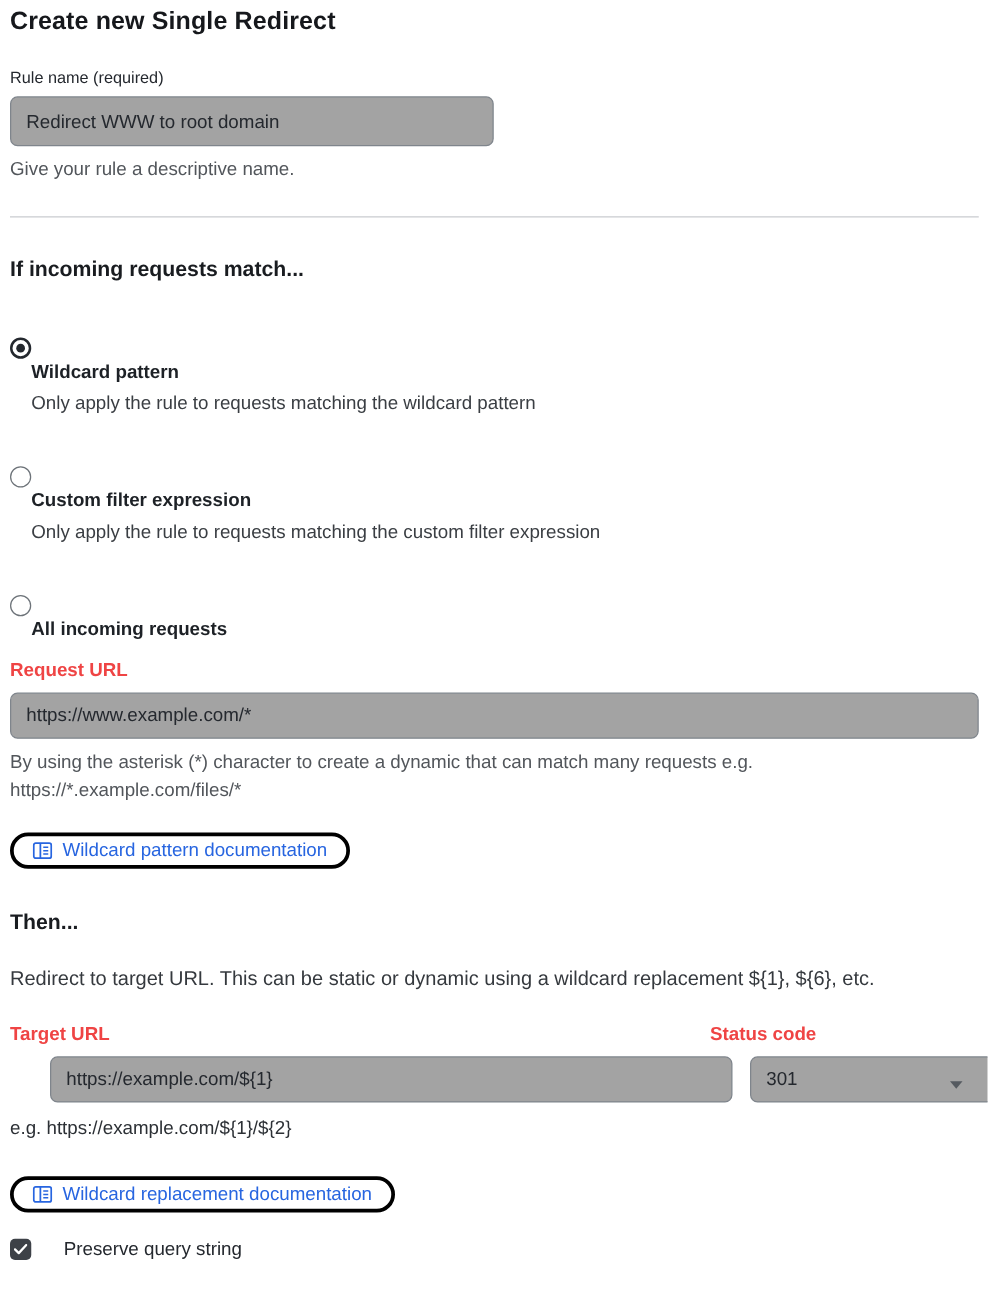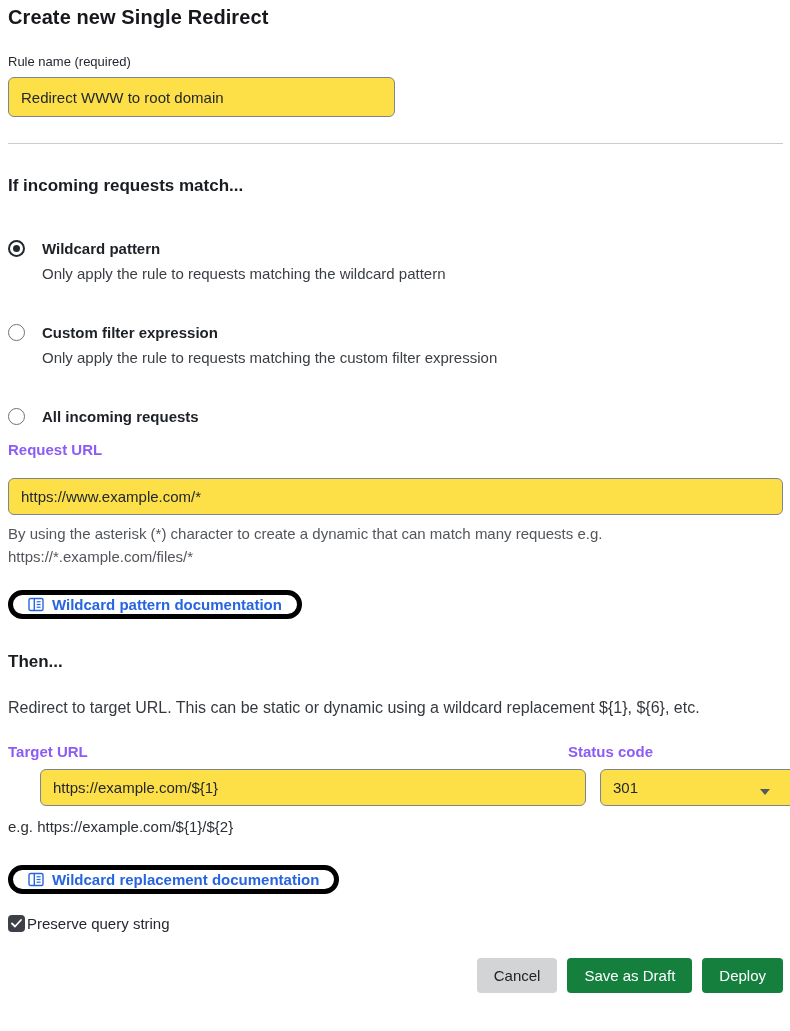--- a/index.html
+++ b/index.html
@@ -27,21 +27,21 @@
     display: block;
     width: 387px;
     height: 40px;
     margin-top: 8px;
     border: 1px solid #7f858c;
     border-radius: 6px;
     padding: 0 12px;
     font-family: "Liberation Sans", sans-serif;
     font-size: 15px;
     color: #24282e;
-    background: #fde047;
+    background: #a3a3a3;
     outline: none;
   }
   .helper-text {
     margin-top: 7px;
     font-size: 15px;
     line-height: 23px;
     color: #52565b;
   }
 
   .divider {
@@ -51,21 +51,21 @@
   }
 
   .section-heading {
     font-size: 17px;
     font-weight: 700;
     color: #191c20;
     margin-top: 32px;
   }
 
   .radio-group { margin-top: 42px; }
-  .radio-item { display: flex; margin-bottom: 38px; cursor: pointer; }
+  .radio-item { display: flex; margin-bottom: 38px; cursor: pointer; flex-direction: column; }
   .radio-item:last-child { margin-bottom: 0; }
   .radio-circle {
     flex: 0 0 auto;
     width: 17px; height: 17px;
     border-radius: 50%;
     border: 1px solid #6d7379;
     margin-top: 2px;
     position: relative;
     background: #fff;
   }
@@ -79,42 +79,41 @@
     border-radius: 50%;
     background: #24282e;
   }
   .radio-texts { margin-left: 17px; }
   .radio-label { font-size: 15px; font-weight: 700; color: #1d2126; line-height: 21px; }
   .radio-desc  { font-size: 15px; color: #3a3e43; line-height: 21px; margin-top: 4px; }
 
   .bold-label {
     font-size: 15px;
     font-weight: 700;
-    color: #8b5cf6;
+    color: #ef4444;
     margin-top: 12px;
   }
   .wide-input {
     width: 100%;
     height: 37px;
-    margin-top: 20px;
+    margin-top: 9px;
   }
 
   .doc-button {
     display: inline-flex;
     align-items: center;
     gap: 8px;
     height: 29px;
     padding: 0 15px;
     margin-top: 22px;
-    border: 5px solid #000000;
+    border: 3px solid #000000;
     border-radius: 15px;
     background: #ffffff;
     color: #2563candidate;
     cursor: pointer;
-    font-weight: bold;
   }
   .doc-button { color: #2765e0; }
   .doc-button span { font-size: 15px; color: #2765e0; }
   .doc-button svg { display: block; }
 
   .then-heading { margin-top: 33px; }
   .then-desc {
     margin-top: 27px;
     font-size: 16px;
     color: #35393e;
@@ -152,21 +151,21 @@
     cursor: pointer;
   }
   .checkbox-box {
     width: 17px; height: 17px;
     border-radius: 4px;
     background: #3d4147;
     display: flex;
     align-items: center;
     justify-content: center;
   }
-  .checkbox-label { margin-left: 2px; font-size: 15px; color: #24282e; }
+  .checkbox-label { margin-left: 26px; font-size: 15px; color: #24282e; }
 
   .footer {
     display: flex;
     justify-content: flex-end;
     gap: 10px;
     margin-top: 26px;
   }
   .btn {
     height: 35px;
     border: none;
@@ -182,20 +181,21 @@
 </head>
 <body>
 
 <div class="page">
 
   <h1 class="page-title">Create new Single Redirect</h1>
 
   <div>
     <div class="field-label">Rule name (required)</div>
     <input class="text-input" type="text" value="Redirect WWW to root domain" style="">
+    <div class="helper-text">Give your rule a descriptive name.</div>
   </div>
 
   <hr class="divider">
 
   <h2 class="section-heading">If incoming requests match...</h2>
 
   <div class="radio-group">
 
     <div class="radio-item">
       <div class="radio-circle selected"></div>

